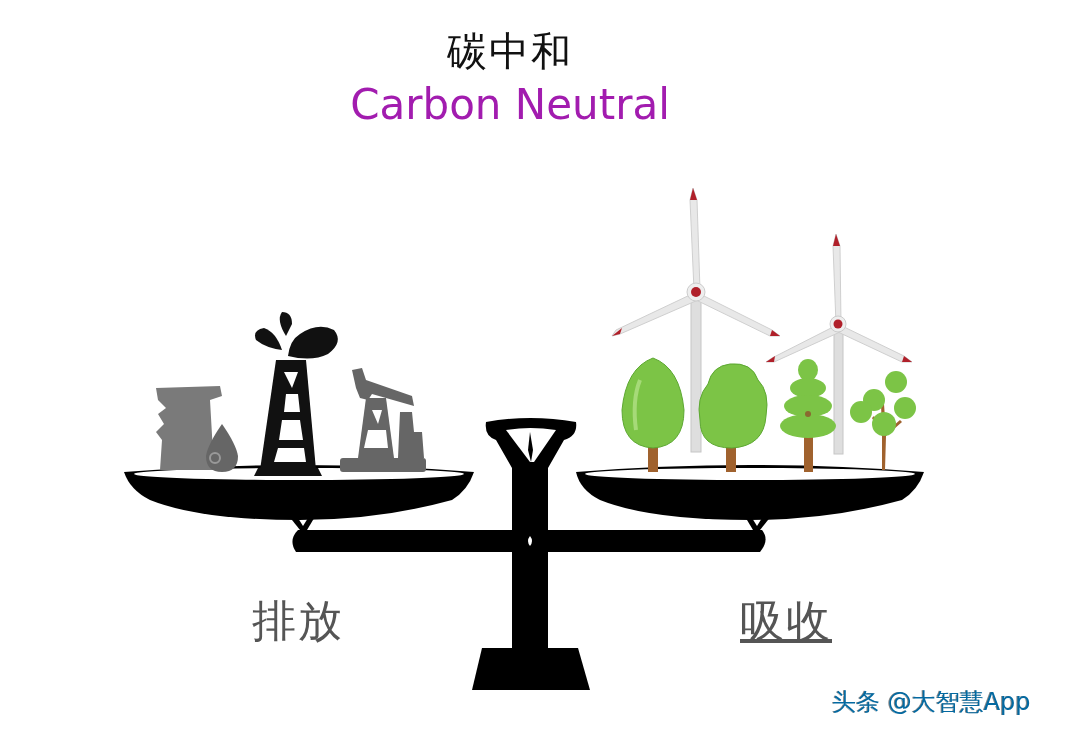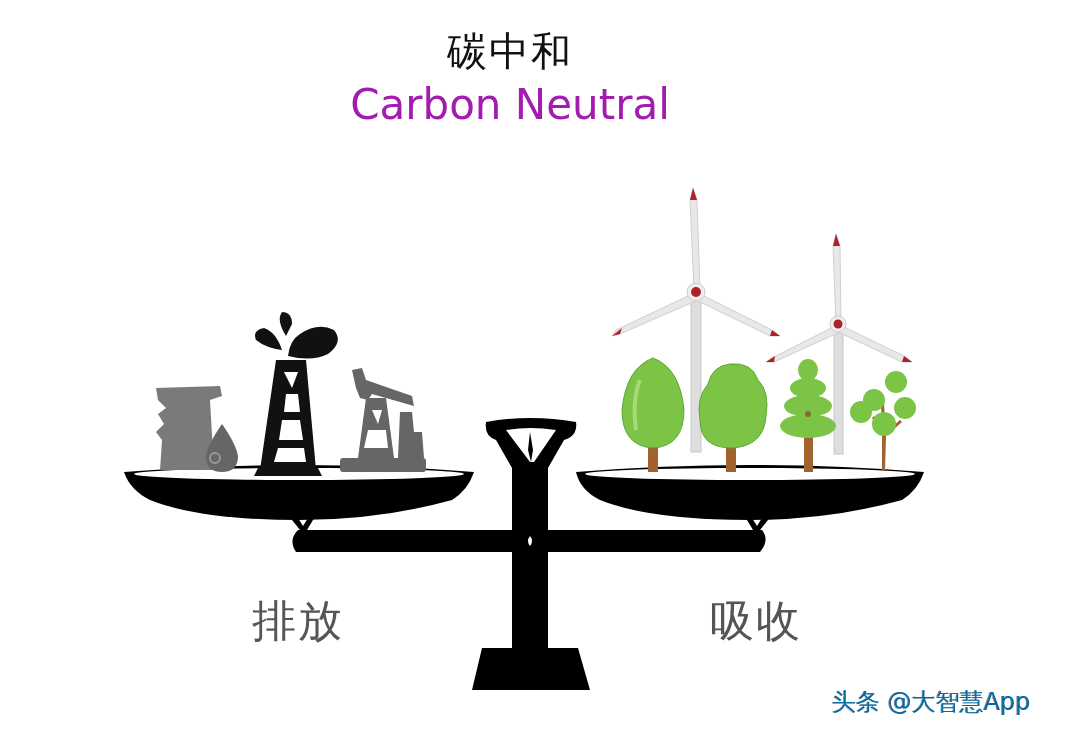--- a/index.html
+++ b/index.html
@@ -1,21 +1,21 @@
 <!DOCTYPE html>
 <html><head>
   <meta charset="utf-8">
   <style>
     html, body { margin: 0; padding: 0; background: #ffffff; }
     body { width: 1080px; height: 737px; position: relative; overflow: hidden; font-family: "DejaVu Sans", sans-serif; }
     .title-cn { position: absolute; left: 0; width: 1020px; top: 24px; text-align: center; font-size: 40px; color: #111; letter-spacing: 2px; }
     .title-en { position: absolute; left: 0; width: 1020px; top: 80px; text-align: center; font-family: "DejaVu Sans", sans-serif; font-size: 42px; color: #a21caf; }
     .label { position: absolute; font-size: 44px; color: #555; letter-spacing: 2px; }
     .label-left { left: 232px; top: 592px; margin-left: 20px; }
-    .label-right { left: 710px; top: 592px; }
+    .label-right { left: 740px; top: 592px; text-decoration: underline; }
     .watermark { position: absolute; left: 832px; top: 686px; font-size: 24px; color: #0369a1; text-shadow: 1px 1px 0 #fff, -1px 0 0 #888; }
     svg.scene { position: absolute; left: 0; top: 0; }
   </style>
 </head>
 <body>
 
 <div class="title-cn">碳中和</div>
 <div class="title-en">Carbon Neutral</div>
 
 <svg class="scene" width="1080" height="737" viewBox="0 0 1080 737">

